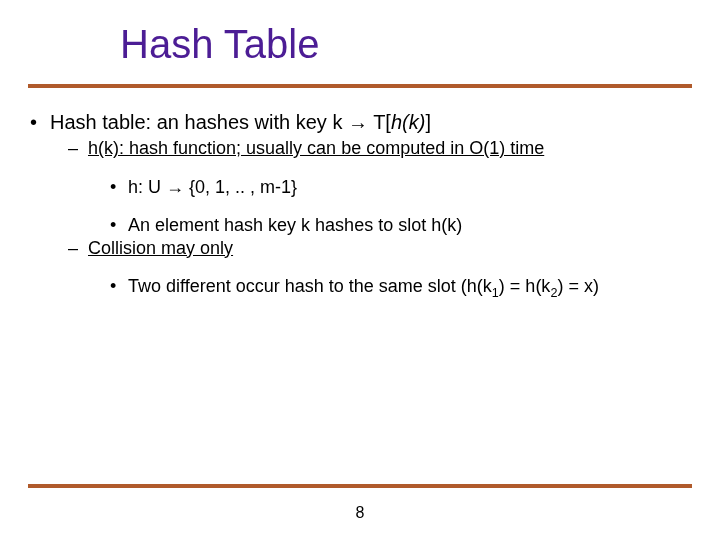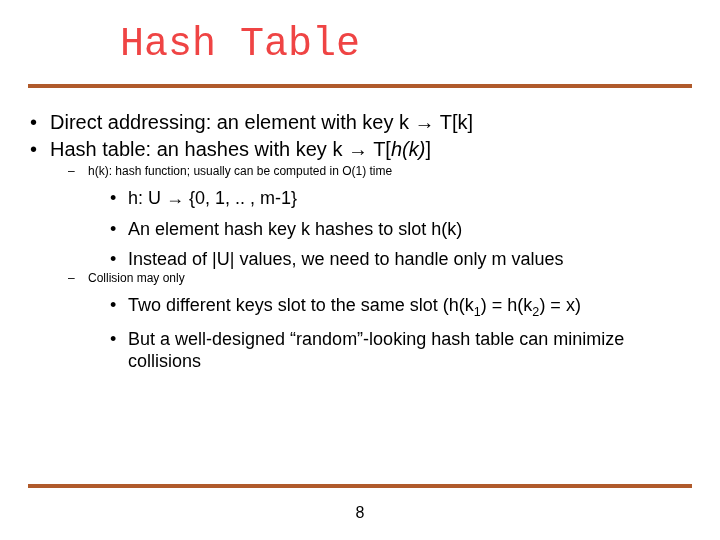--- a/index.html
+++ b/index.html
@@ -17,23 +17,22 @@
     width: 720px;
     height: 540px;
     position: relative;
     box-sizing: border-box;
   }
   .title {
     position: absolute;
     left: 120px;
     top: 22px;
     font-size: 40px;
-    color: #ef4444;
+    color: #4c1d95;
     font-weight: normal;
-    font-family: Liberation Mono, monospace;
   }
   .rule-top {
     position: absolute;
     left: 28px;
     top: 84px;
     width: 664px;
     height: 4px;
     background: #b05a2b;
   }
   .rule-bottom {
@@ -62,36 +61,37 @@
     position: relative;
     margin-bottom: 2px;
   }
   .lvl0::before {
     content: "•";
     position: absolute;
     left: 2px;
     top: 0;
   }
   .lvl1 {
-    font-size: 12px;
+    font-size: 18px;
     padding-left: 60px;
     position: relative;
     margin-top: 0;
+    text-decoration: underline;
   }
   .lvl1::before {
     content: "–";
     position: absolute;
     left: 40px;
     top: 0;
   }
   .lvl2 {
     font-size: 18px;
     padding-left: 100px;
     position: relative;
-    margin-top: 8px;
+    margin-top: 16px;
   }
   .lvl2::before {
     content: "•";
     position: absolute;
     left: 82px;
     top: 0;
   }
   .arrow {
     font-family: Arial, sans-serif;
   }
@@ -117,47 +117,38 @@
 
 <div class="slide">
 
   <div class="title">Hash Table</div>
 
   <div class="rule-top"></div>
 
   <div class="body">
     <ul>
       <li class="lvl0">
-        <span>Direct addressing: an element with key k </span><span class="arrow">→</span><span> T[k]</span>
-      </li>
-      <li class="lvl0">
         <span>Hash table: an hashes with key k </span><span class="arrow">→</span><span> T[</span><span class="hk">h(k)</span><span>]</span>
       </li>
 
       <li class="lvl1">
         <span>h(k): hash function; usually can be computed in O(1) time</span>
       </li>
       <li class="lvl2">
         <span>h: U </span><span class="arrow">→</span><span> {0, 1, .. , m-1}</span>
       </li>
       <li class="lvl2">
         <span>An element hash key k hashes to slot h(k)</span>
       </li>
-      <li class="lvl2">
-        <span>Instead of |U| values, we need to handle only m values</span>
-      </li>
 
       <li class="lvl1">
         <span>Collision may only</span>
       </li>
       <li class="lvl2">
-        <span>Two different keys slot to the same slot (h(k</span><span class="sub">1</span><span>) = h(k</span><span class="sub">2</span><span>) = x)</span>
-      </li>
-      <li class="lvl2">
-        <span>But a well-designed “random”-looking hash table can minimize collisions</span>
+        <span>Two different occur hash to the same slot (h(k</span><span class="sub">1</span><span>) = h(k</span><span class="sub">2</span><span>) = x)</span>
       </li>
     </ul>
   </div>
 
   <div class="rule-bottom"></div>
 
   <div class="page-number">8</div>
 </div>
 
 </body></html>

